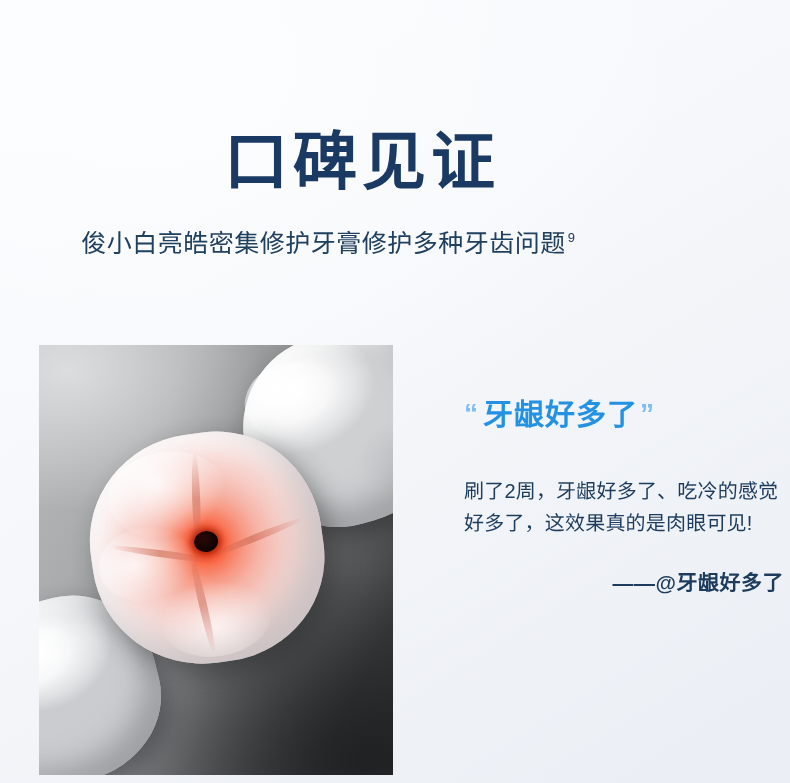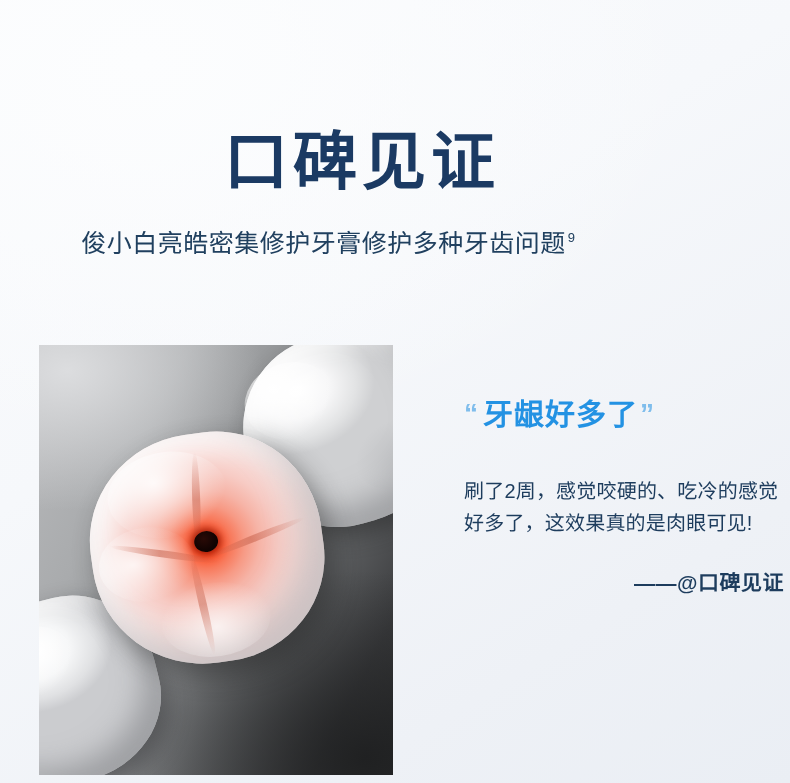--- a/index.html
+++ b/index.html
@@ -308,18 +308,18 @@
       <div class="fissure f4"></div>
       <div class="cavity"></div>
     </div>
   </div>
 
   <div class="testimonial">
     <p class="quote-line">
       <span class="quote-mark open">“</span><span>牙龈好多了</span><span class="quote-mark close">”</span>
     </p>
 
-    <p class="review-body">刷了2周，感觉咬硬的、吃冷的感觉好多了，这效果真的是肉眼可见!</p>
-
-    <p class="review-author">——@口碑见证</p>
+    <p class="review-body">刷了2周，牙龈好多了、吃冷的感觉好多了，这效果真的是肉眼可见!</p>
+
+    <p class="review-author">——@牙龈好多了</p>
   </div>
 
 </div>
 
 </body></html>

